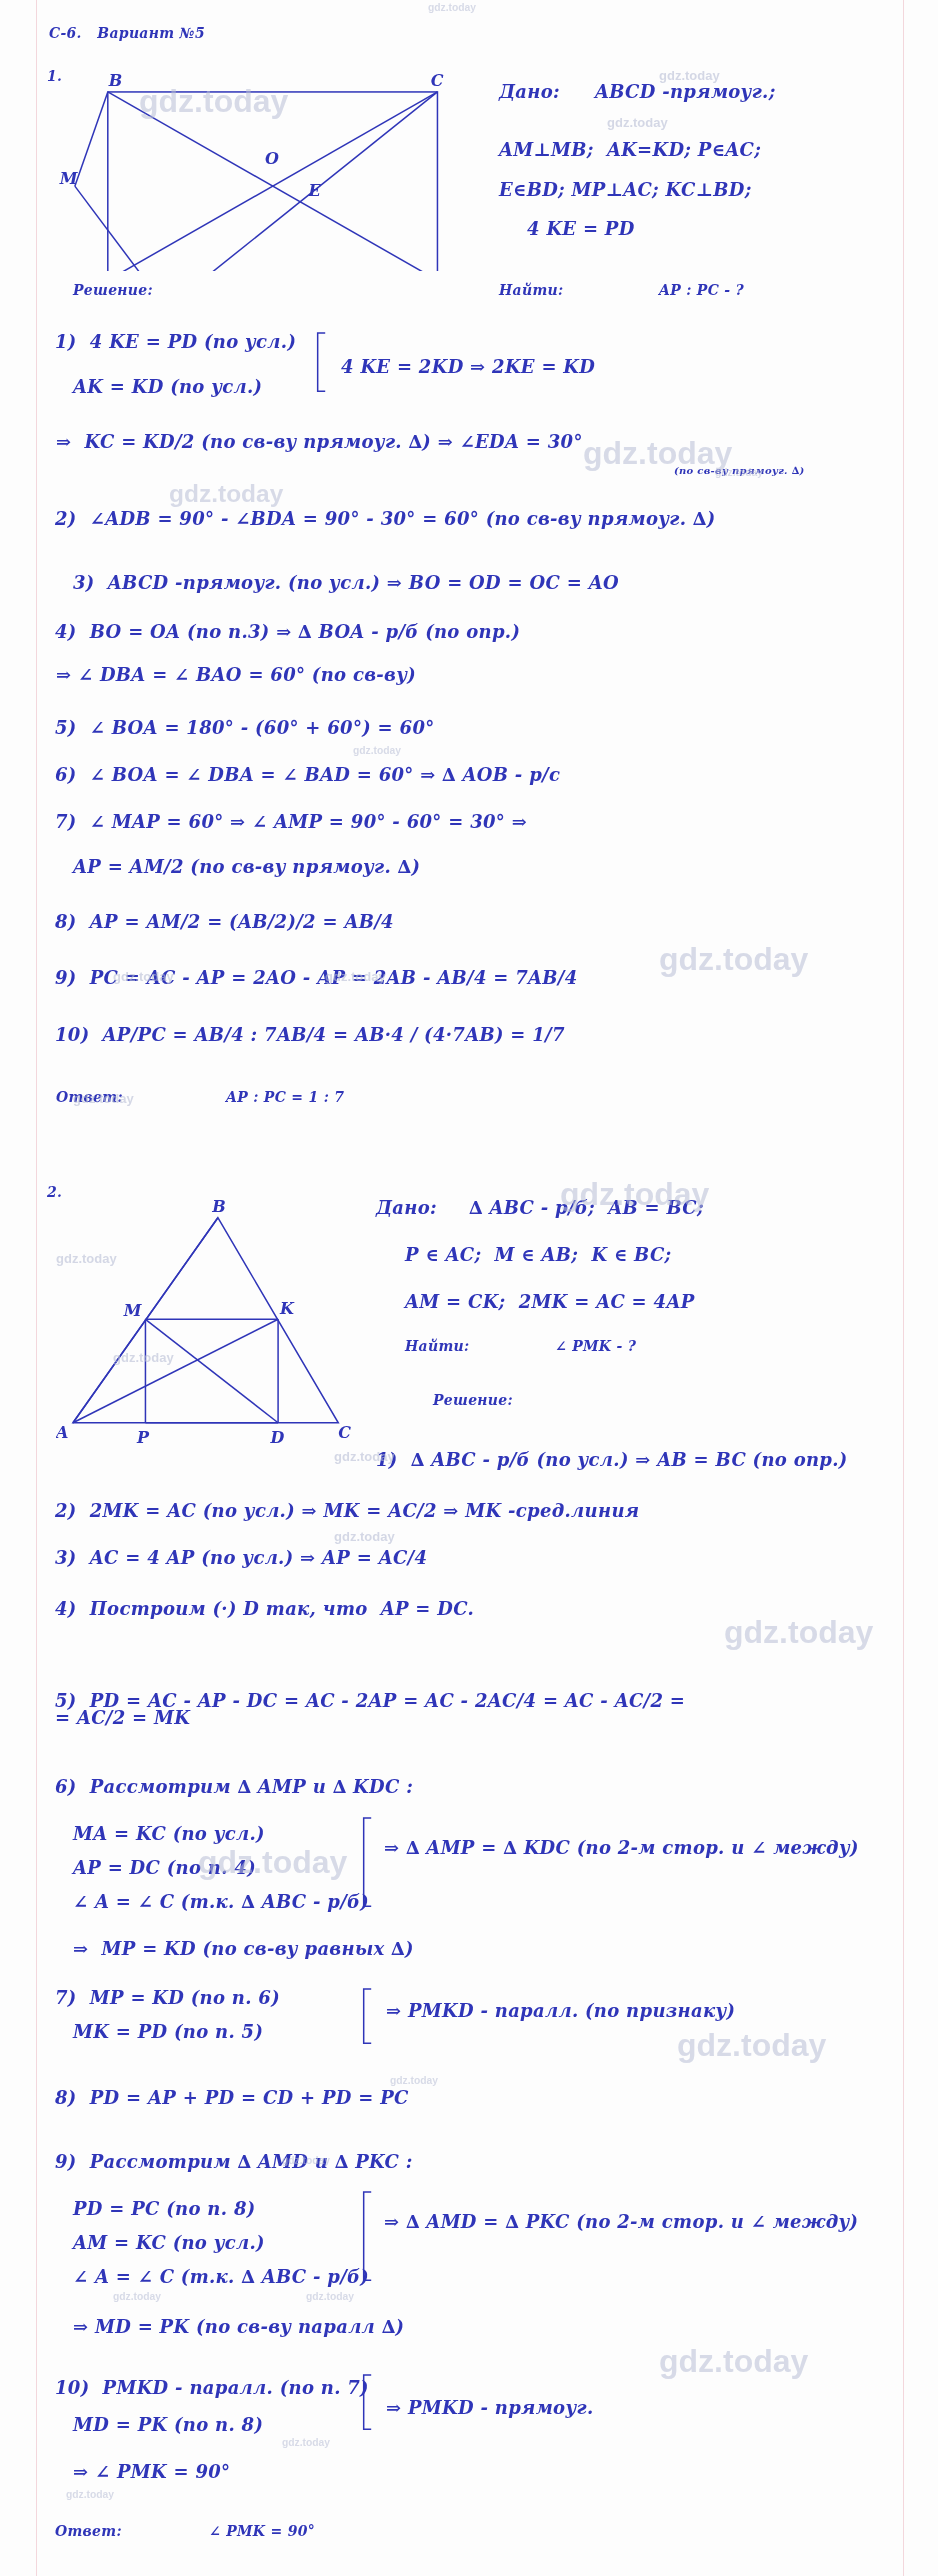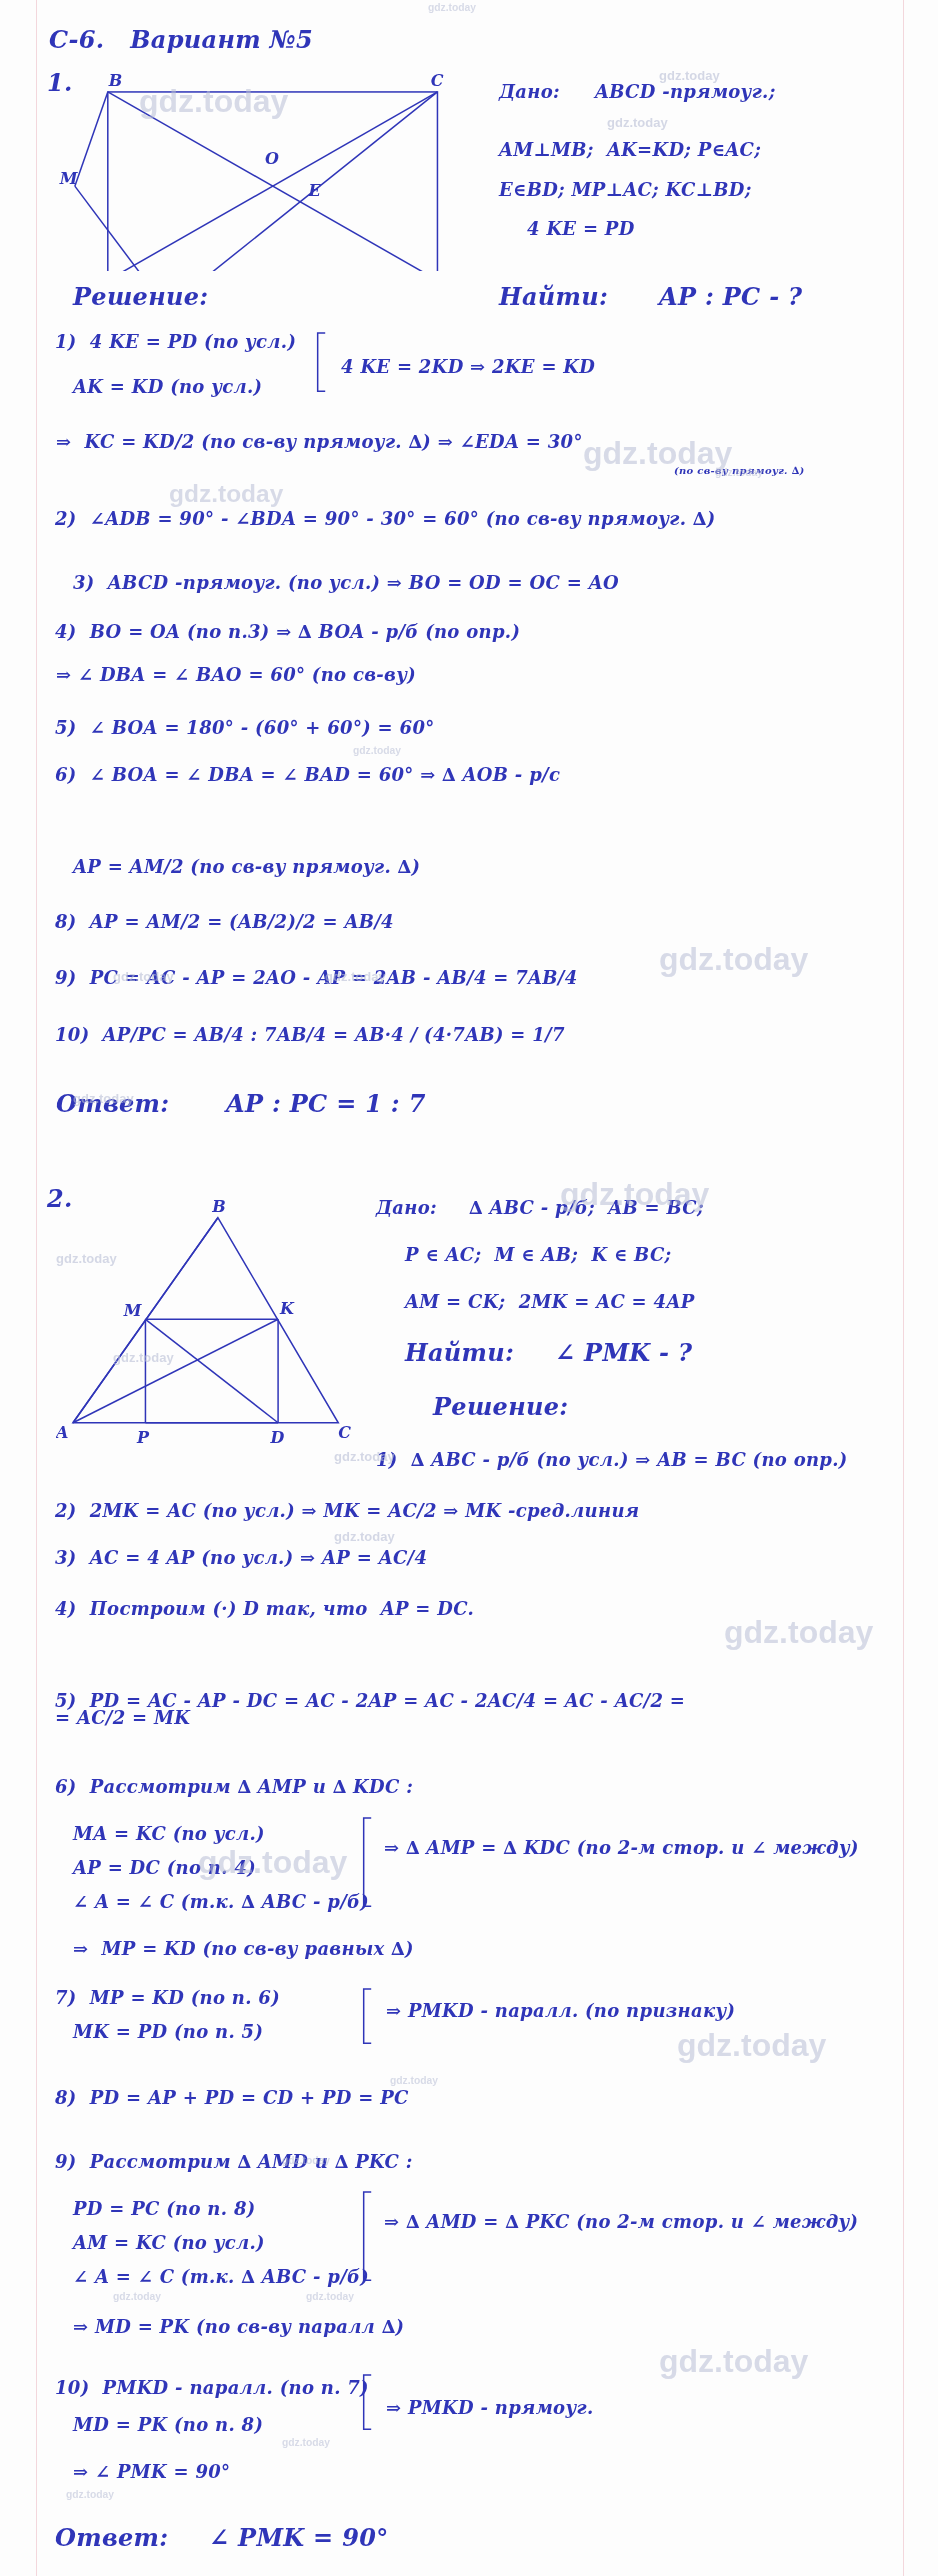--- a/index.html
+++ b/index.html
@@ -25,21 +25,21 @@
     position:absolute;
     color:#2f35b8;
     font-family:"DejaVu Serif", serif;
     font-style:italic;
     font-weight:600;
     white-space:pre;
     letter-spacing:0.3px;
   }
   .hand.sm{font-size:10px;}
   .hand.md{font-size:18px;}
-  .hand.lg{font-size:24px;}
+  .hand.lg{font-size:14px;}
   .wm{
     position:absolute;
     color:#b9bfd6;
     opacity:.72;
     font-family:"Liberation Sans", sans-serif;
     font-weight:700;
     white-space:pre;
     pointer-events:none;
   }
   .wm.tiny{font-size:10.3px;opacity:.55;}
@@ -114,20 +114,21 @@
   </svg>
 
   <div class="hand md" style="left:56px;top:431px;">⇒  KC = KD/2 (по св-ву прямоуг. ∆) ⇒ ∠EDA = 30°</div>
   <div class="hand sm" style="left:674px;top:465px;">(по св-ву прямоуг. ∆)</div>
   <div class="hand md" style="left:55px;top:508px;">2)  ∠ADB = 90° - ∠BDA = 90° - 30° = 60° (по св-ву прямоуг. ∆)</div>
   <div class="hand md" style="left:73px;top:572px;">3)  ABCD -прямоуг. (по усл.) ⇒ BO = OD = OC = AO</div>
   <div class="hand md" style="left:55px;top:621px;">4)  BO = OA (по п.3) ⇒ ∆ BOA - р/б (по опр.)</div>
   <div class="hand md" style="left:56px;top:664px;">⇒ ∠ DBA = ∠ BAO = 60° (по св-ву)</div>
   <div class="hand md" style="left:55px;top:717px;">5)  ∠ BOA = 180° - (60° + 60°) = 60°</div>
   <div class="hand md" style="left:55px;top:764px;">6)  ∠ BOA = ∠ DBA = ∠ BAD = 60° ⇒ ∆ AOB - р/с</div>
+  <div class="hand md" style="left:55px;top:811px;">7)  ∠ MAP = 60° ⇒ ∠ AMP = 90° - 60° = 30° ⇒</div>
   <div class="hand md" style="left:73px;top:856px;">AP = AM/2 (по св-ву прямоуг. ∆)</div>
   <div class="hand md" style="left:55px;top:911px;">8)  AP = AM/2 = (AB/2)/2 = AB/4</div>
   <div class="hand md" style="left:55px;top:967px;">9)  PC = AC - AP = 2AO - AP = 2AB - AB/4 = 7AB/4</div>
   <div class="hand md" style="left:55px;top:1024px;">10)  AP/PC = AB/4 : 7AB/4 = AB·4 / (4·7AB) = 1/7</div>
 
   <div class="hand lg" style="left:56px;top:1089px;">Ответ:</div>
   <div class="hand lg" style="left:226px;top:1089px;">AP : PC = 1 : 7</div>
 
   <div class="wm big" style="left:583px;top:435px;">gdz.today</div>
   <div class="wm mid" style="left:169px;top:480px;">gdz.today</div>

